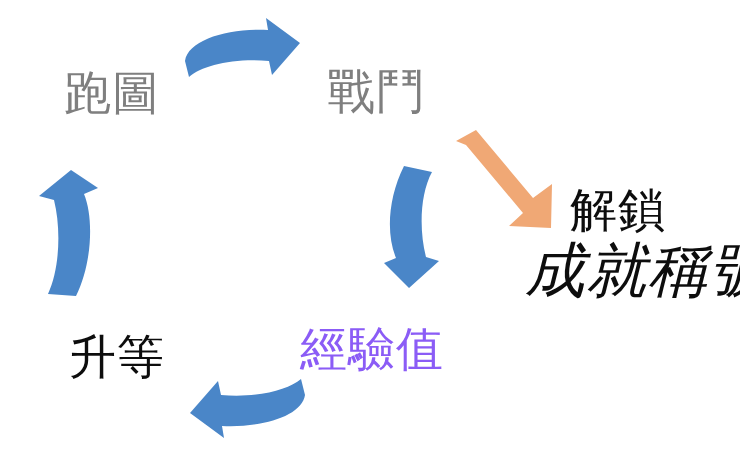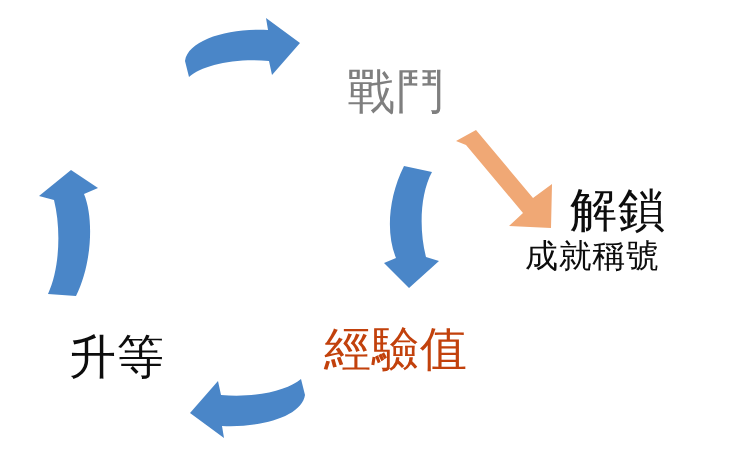--- a/index.html
+++ b/index.html
@@ -24,34 +24,35 @@
   
   #label-run-map {
     left: 64px;  top: 68px;
     font-size: 47px;
     color: #7f7f7f;
   }
   #label-battle {
     left: 327px; top: 66px;
     font-size: 48px;
     color: #7f7f7f;
-    margin-left: 20px;
   }
   #label-unlock {
     left: 570px; top: 185px;
     font-size: 47px;
     color: #0d0d0d;
     text-align: left;
     width: 160px;
   }
   #label-achievement {
     left: 525px; top: 238px;
-    font-size: 33px;
+    font-size: 60px;
     color: #0d0d0d;
+    text-align: center;
     width: 195px;
+    font-style: italic;
   }
   #label-exp {
     left: 300px; top: 324px;
     font-size: 47px;
     color: #0d0d0d;
   }
   #label-levelup {
     left: 69px; top: 324px;
     font-size: 47px;
     color: #0d0d0d;
@@ -87,24 +88,25 @@
   </svg>
 
   <svg id="arrow-left" class="arrow-svg" width="76" height="132" viewBox="0 0 76 132" aria-hidden="true">
     <path d="M48,128 C64,96 66,50 56,26 L70,20 L43,2 L11,28 L26,32 C33,60 32,100 20,126 Z" fill="#4a86c8"></path>
   </svg>
 
   <svg id="arrow-orange" class="arrow-svg" width="124" height="104" viewBox="0 0 124 104" aria-hidden="true">
     <path d="M16,13 L36,2 L93,70 L112,56 L111,100 L69,98 L83,85 L26,17 Z" fill="#f0a875"></path>
   </svg>
 
+  <div class="node-label" id="label-run-map" style="color: rgb(127, 127, 127);">跑圖</div>
 
   <div class="node-label" id="label-battle" style="color: rgb(127, 127, 127);">戰鬥</div>
 
   <div class="node-label" id="label-unlock" style="color: rgb(13, 13, 13);">解鎖</div>
 
   <div class="node-label" id="label-achievement" style="color: rgb(13, 13, 13);">成就稱號</div>
 
-  <div class="node-label" id="label-exp" style="color: #c2410c; margin-left: 24px;">經驗值</div>
+  <div class="node-label" id="label-exp" style="color: #8b5cf6;">經驗值</div>
 
   <div class="node-label" id="label-levelup" style="color: rgb(13, 13, 13);">升等</div>
 
 </div>
 
 </body></html>

